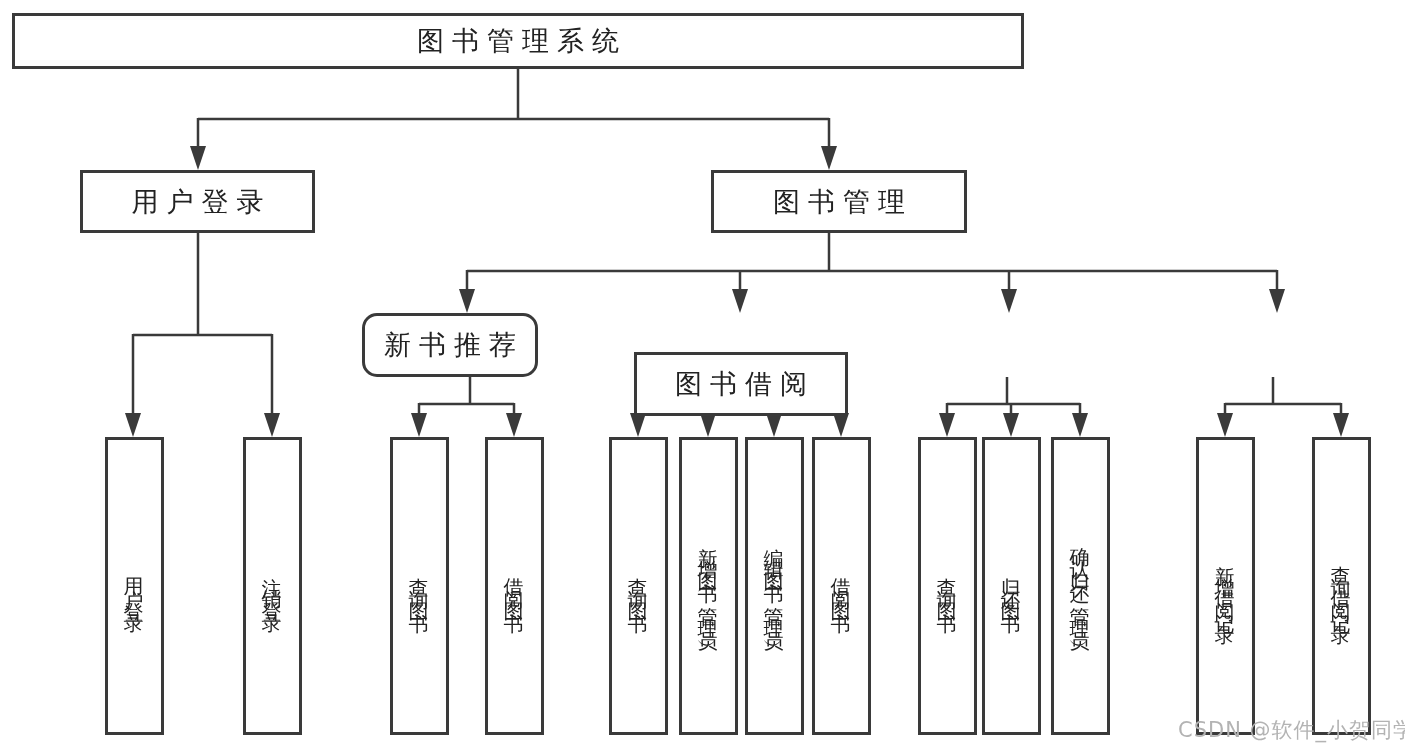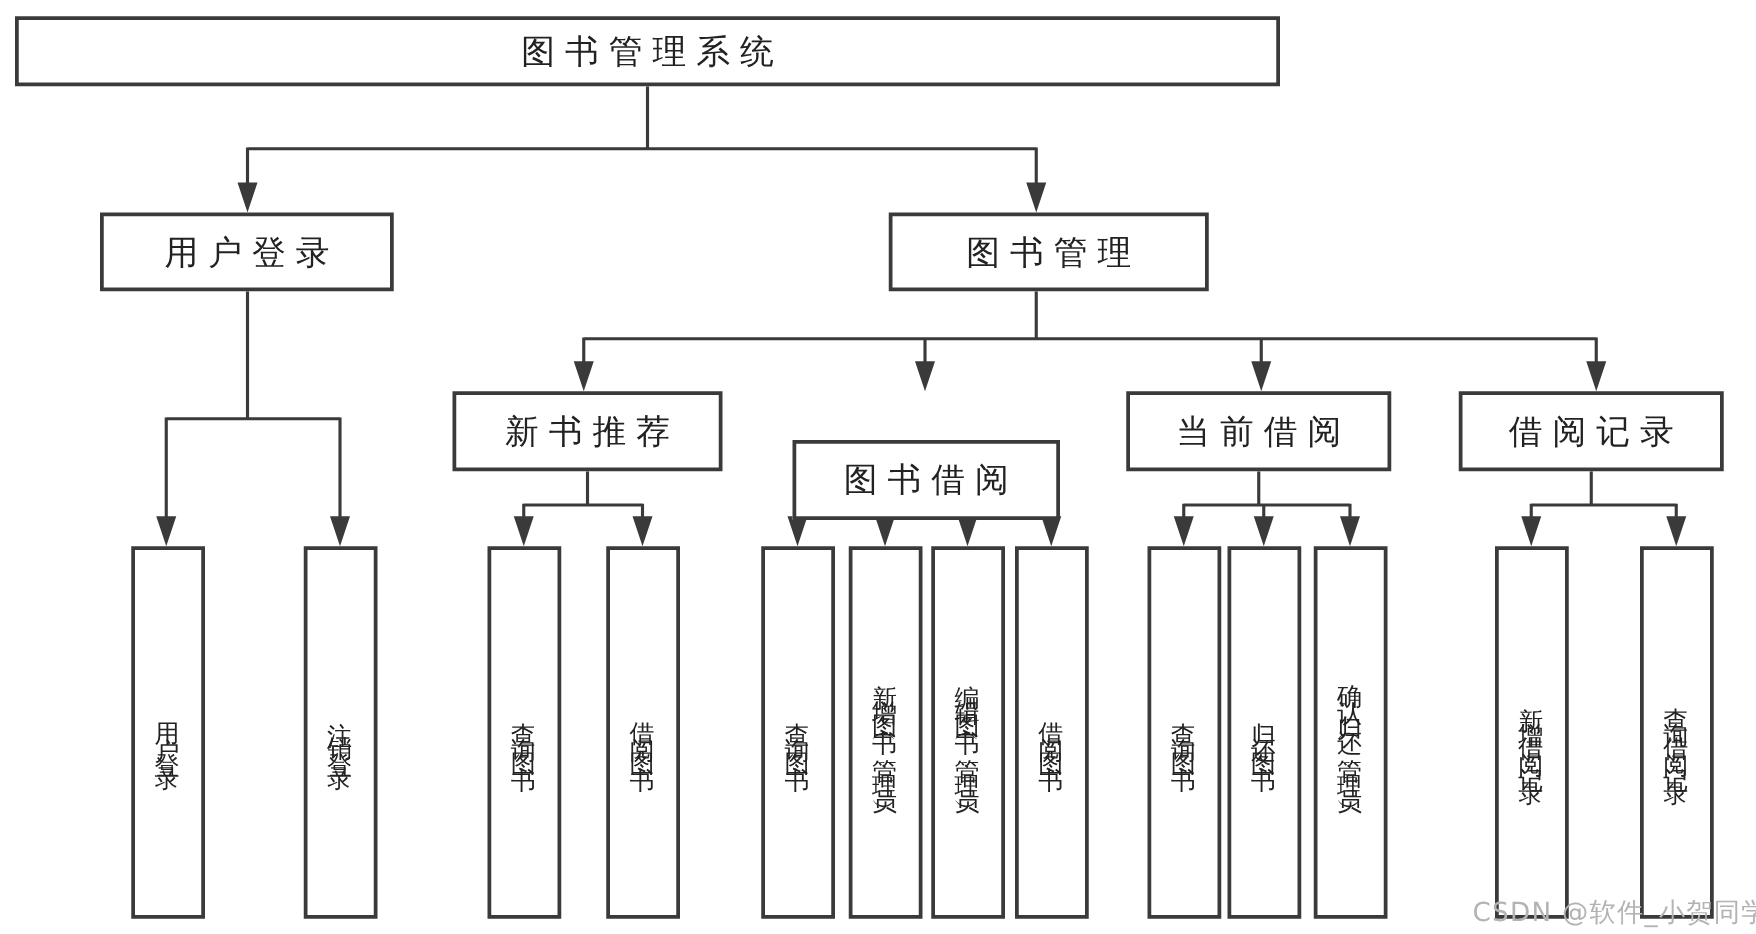--- a/index.html
+++ b/index.html
@@ -48,21 +48,21 @@
     text-orientation: mixed;
     font-size: 20px;
     letter-spacing: 12px;
     white-space: nowrap;
     color: #222222;
   }
   .root-node   { left: 12px;  top: 13px;  width: 1012px; height: 56px; }
   .n-userlogin { left: 80px;  top: 170px; width: 235px;  height: 63px; }
   .n-bookmgmt  { left: 711px; top: 170px; width: 256px;  height: 63px; text-align: center; }
   .lvl3 { top: 313px; height: 64px; }
-  .n-recommend { left: 362px;  width: 216px; }
+  .n-recommend { left: 362px;  width: 176px; border-radius: 15px; }
   .n-borrow    { left: 634px;  width: 214px; margin-top: 39px; }
   .n-current   { left: 901px;  width: 212px; }
   .n-records   { left: 1167px; width: 212px; }
   .lfA1 { left: 105px; }  .lfA2 { left: 243px; }
   .lfB1 { left: 390px; }  .lfB2 { left: 485px; }
   .lfC1 { left: 609px; }  .lfC2 { left: 679px; }  .lfC3 { left: 745px; }  .lfC4 { left: 812px; }
   .lfD1 { left: 918px; }  .lfD2 { left: 982px; }  .lfD3 { left: 1051px; }
   .lfE1 { left: 1196px; } .lfE2 { left: 1312px; }
   .watermark {
     position: absolute;
@@ -132,22 +132,20 @@
     </g>
   </svg>
 
   <div class="node root-node">图书管理系统</div>
 
   <div class="node n-userlogin">用户登录</div>
   <div class="node n-bookmgmt">图书管理</div>
 
   <div class="node lvl3 n-recommend">新书推荐</div>
   <div class="node lvl3 n-borrow">图书借阅</div>
-  <div class="node lvl3 n-current">当前借阅</div>
-  <div class="node lvl3 n-records">借阅记录</div>
 
   <div class="leaf lfA1">
     <span class="vtext">用户登录</span>
   </div>
   <div class="leaf lfA2">
     <span class="vtext">注销登录</span>
   </div>
 
   <div class="leaf lfB1">
     <span class="vtext">查询图书</span>

